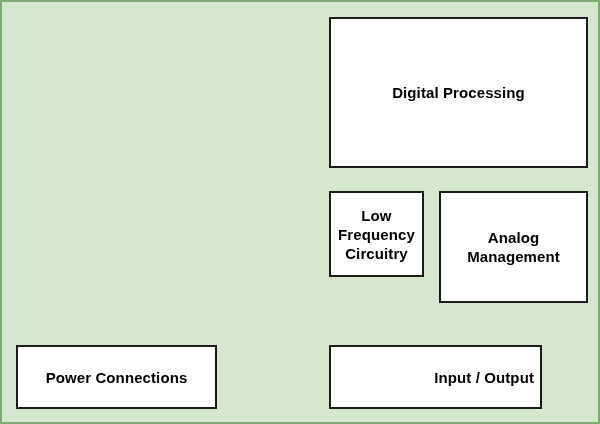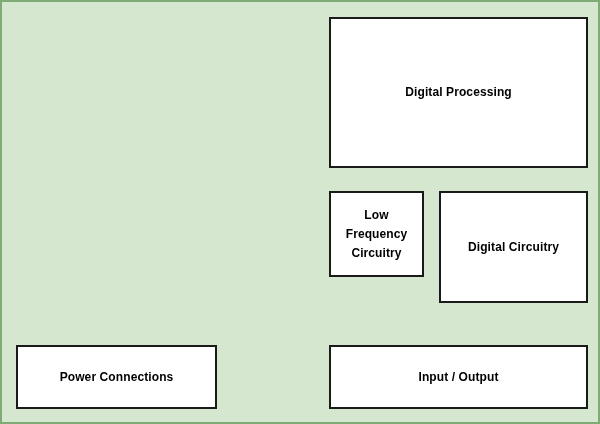--- a/index.html
+++ b/index.html
@@ -30,21 +30,21 @@
     background: #ffffff;
     border: 2px solid #1a1a1a;
     display: flex;
     align-items: center;
     justify-content: center;
     text-align: center;
   }
 
   .block-label {
     font-family: "Liberation Sans", sans-serif;
-    font-size: 12px;
+    font-size: 15px;
     font-weight: 700;
     color: #000000;
     line-height: 19px;
     letter-spacing: 0.1px;
     white-space: pre-line;
     padding: 0 6px;
   }
 
   
   #block-power-management {
@@ -75,22 +75,23 @@
   }
   #block-analog-circuitry {
     left: 437px;
     top: 189px;
     width: 149px;
     height: 112px;
   }
   #block-input-output {
     left: 327px;
     top: 343px;
-    width: 259px;
+    width: 213px;
     height: 64px;
+    justify-content: flex-end;
   }
 </style>
 </head>
 <body>
 
 <div id="diagram-canvas">
 
 
   <div class="block" id="block-power-connections">
     <span class="block-label">Power Connections</span>
@@ -100,20 +101,20 @@
     <span class="block-label">Digital Processing</span>
   </div>
 
   <div class="block" id="block-low-frequency">
     <span class="block-label">Low
 Frequency
 Circuitry</span>
   </div>
 
   <div class="block" id="block-analog-circuitry">
-    <span class="block-label">Digital Circuitry</span>
+    <span class="block-label">Analog Management</span>
   </div>
 
   <div class="block" id="block-input-output">
     <span class="block-label">Input / Output</span>
   </div>
 
 </div>
 
 </body></html>

